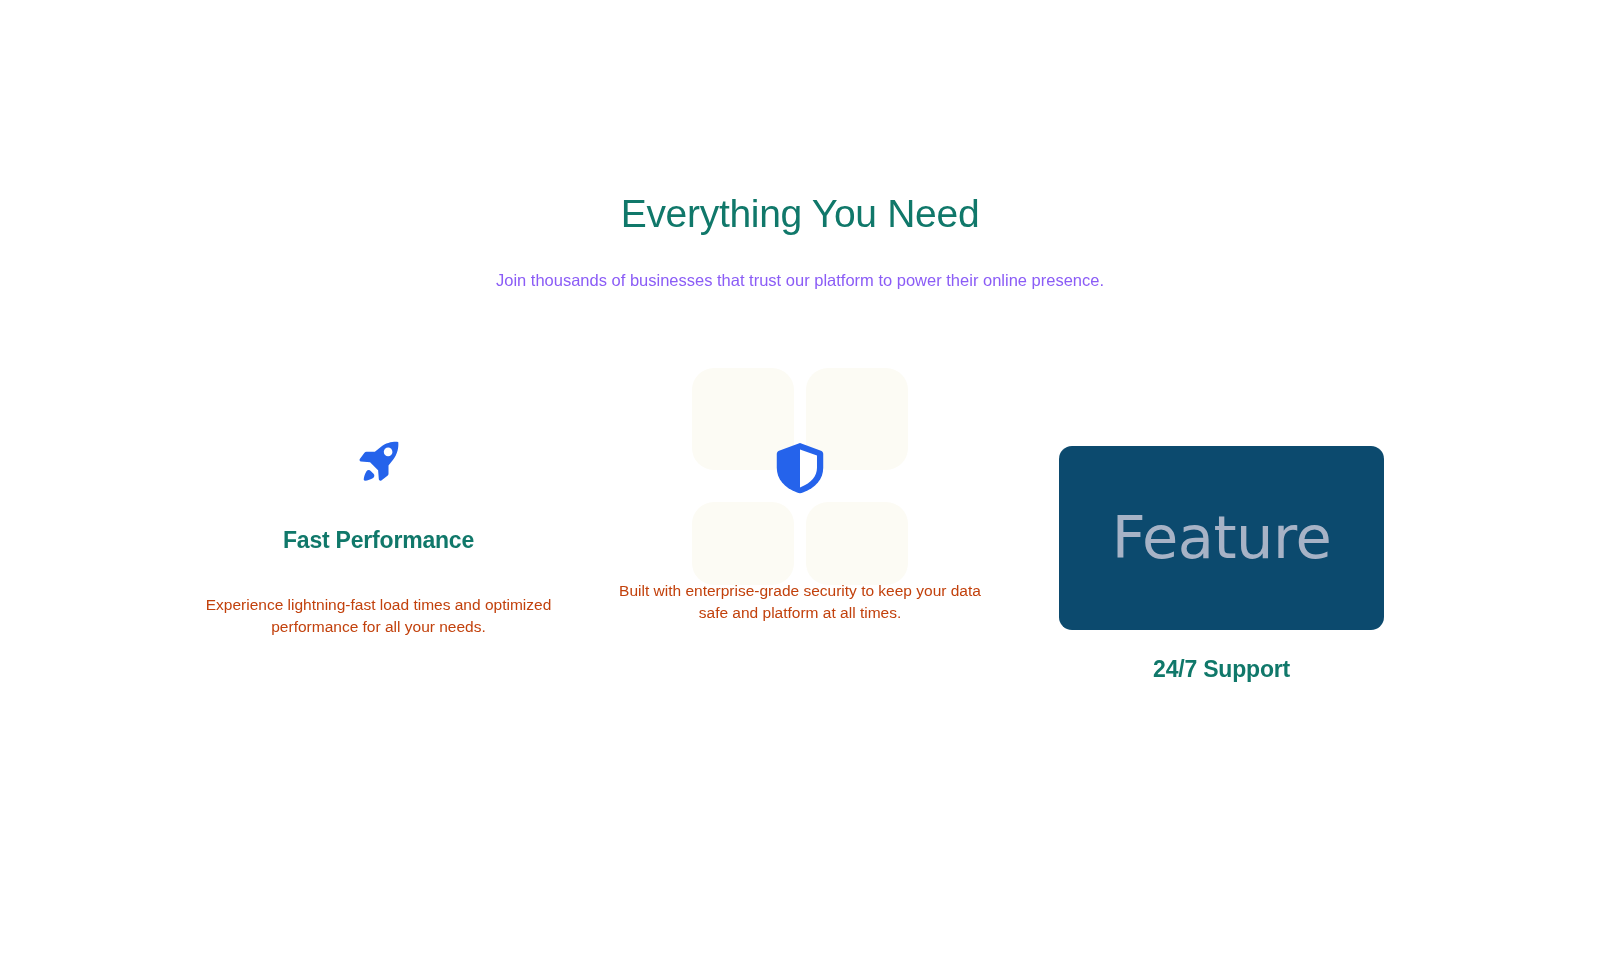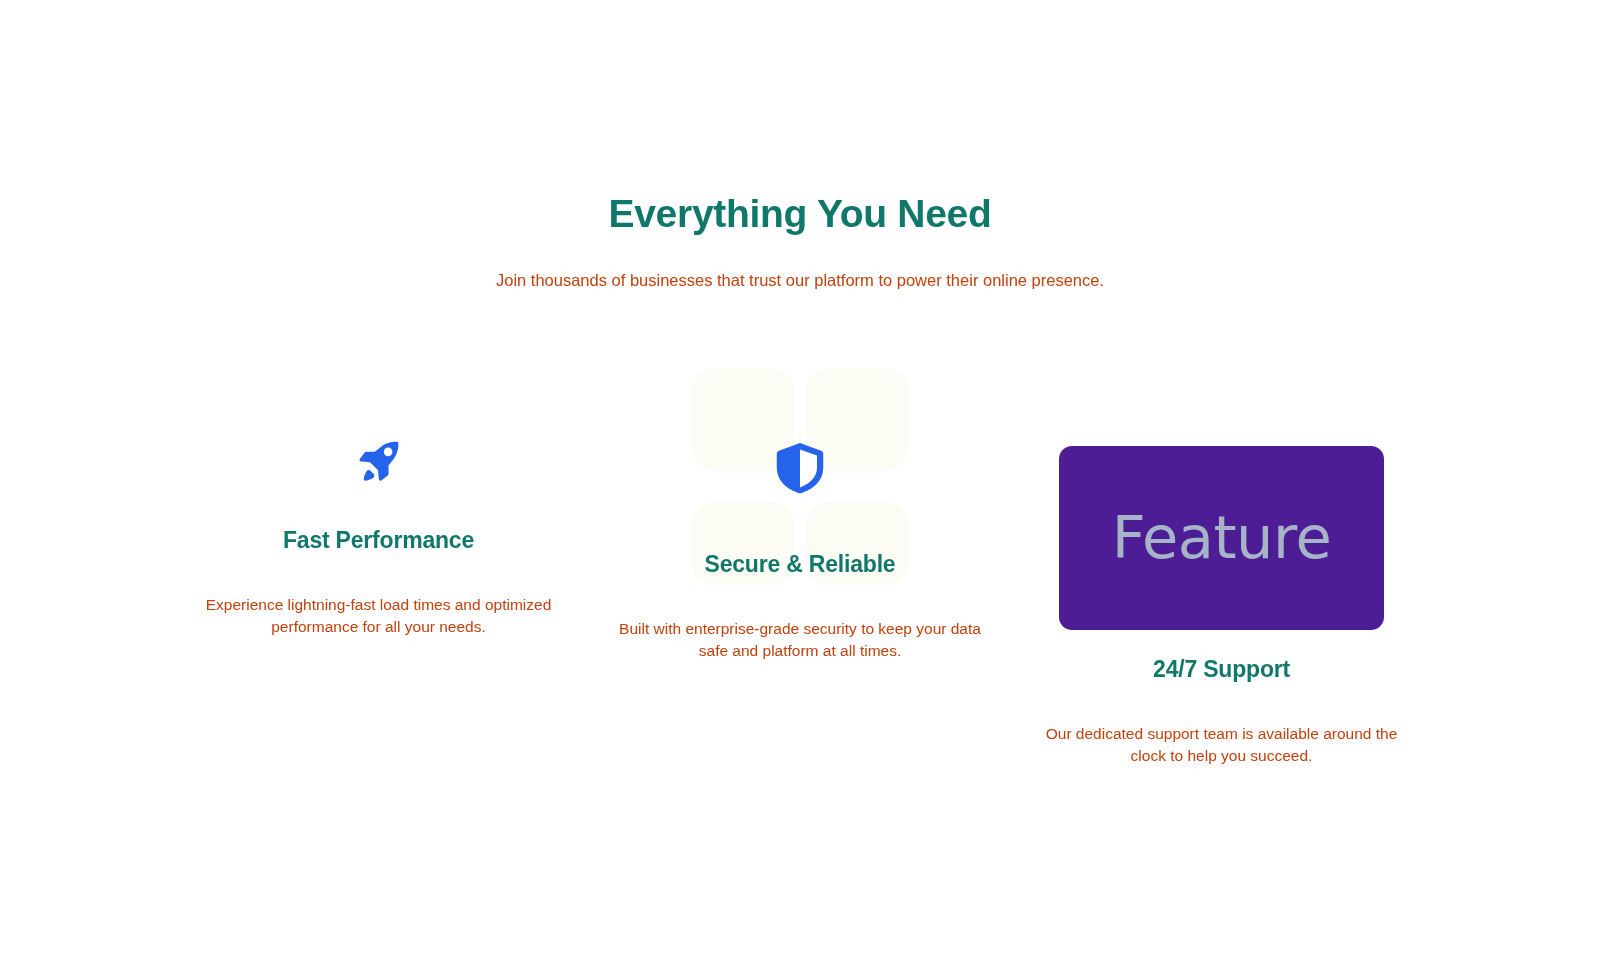--- a/index.html
+++ b/index.html
@@ -28,31 +28,31 @@
     position: absolute;
     left: 0;
     top: 190px;
     width: 1600px;
     text-align: center;
   }
   .section-title {
     margin: 0;
     font-size: 39px;
     line-height: 48px;
-    font-weight: 700;
+    font-weight: 400;
     letter-spacing: -0.3px;
     color: #10786A;
   }
   .section-subtitle {
     margin: 0;
     padding-top: 30px;
     font-size: 16.5px;
     line-height: 24px;
     font-weight: 400;
-    color: #c2410c;
+    color: #8b5cf6;
     text-align: center;
   }
 
   
   .features {
     position: absolute;
     left: 187px;
     top: 355px;
     width: 1226px;
     display: flex;
@@ -122,21 +122,21 @@
     margin-bottom: 53px;
   }
   .col-shield .text-block { position: relative; }
 
   
   .col-support { padding-top: 0; }
   .placeholder-card {
     width: 325px;
     height: 184px;
     margin: 91px auto 0 auto;
-    background: #4c1d95;
+    background: #0c4a6e;
     border-radius: 13px;
     display: flex;
     align-items: center;
     justify-content: center;
   }
   .placeholder-label {
     font-family: "DejaVu Sans", sans-serif;
     font-size: 59px;
     line-height: 60px;
     font-weight: 400;
@@ -199,29 +199,27 @@
                    L56.8 30.8 C56.8 43.6 48.2 54.0 33.4 59.4
                    C31.2 60.2 28.8 60.2 26.6 59.4
                    C11.8 54.0 3.2 43.6 3.2 30.8
                    L3.2 14.8 C3.2 13.1 4.2 11.6 5.8 11.0 Z" fill="#2563EB"></path>
           <path d="M30 9.6 L49.6 16.7 L49.6 30.8
                    C49.6 40.3 43.0 48.4 31.2 53.0
                    C30.8 53.2 30.4 53.3 30 53.4 Z" fill="#FFFFFF"></path>
         </svg>
       </div>
       <div class="text-block">
-        <h3 class="feature-title">Secure &amp; Reliable</h3>
         <p class="feature-desc">Built with enterprise-grade security to keep your data safe and platform at all times.</p>
       </div>
     </div>
 
     <div class="feature-col col-support">
       <div class="placeholder-card">
         <span class="placeholder-label">Feature</span>
       </div>
       <div class="text-block">
         <h3 class="feature-title">24/7 Support</h3>
-        <p class="feature-desc">Our dedicated support team is available around the clock to help you succeed.</p>
       </div>
     </div>
 
   </div>
 </div>
 
 </body></html>

